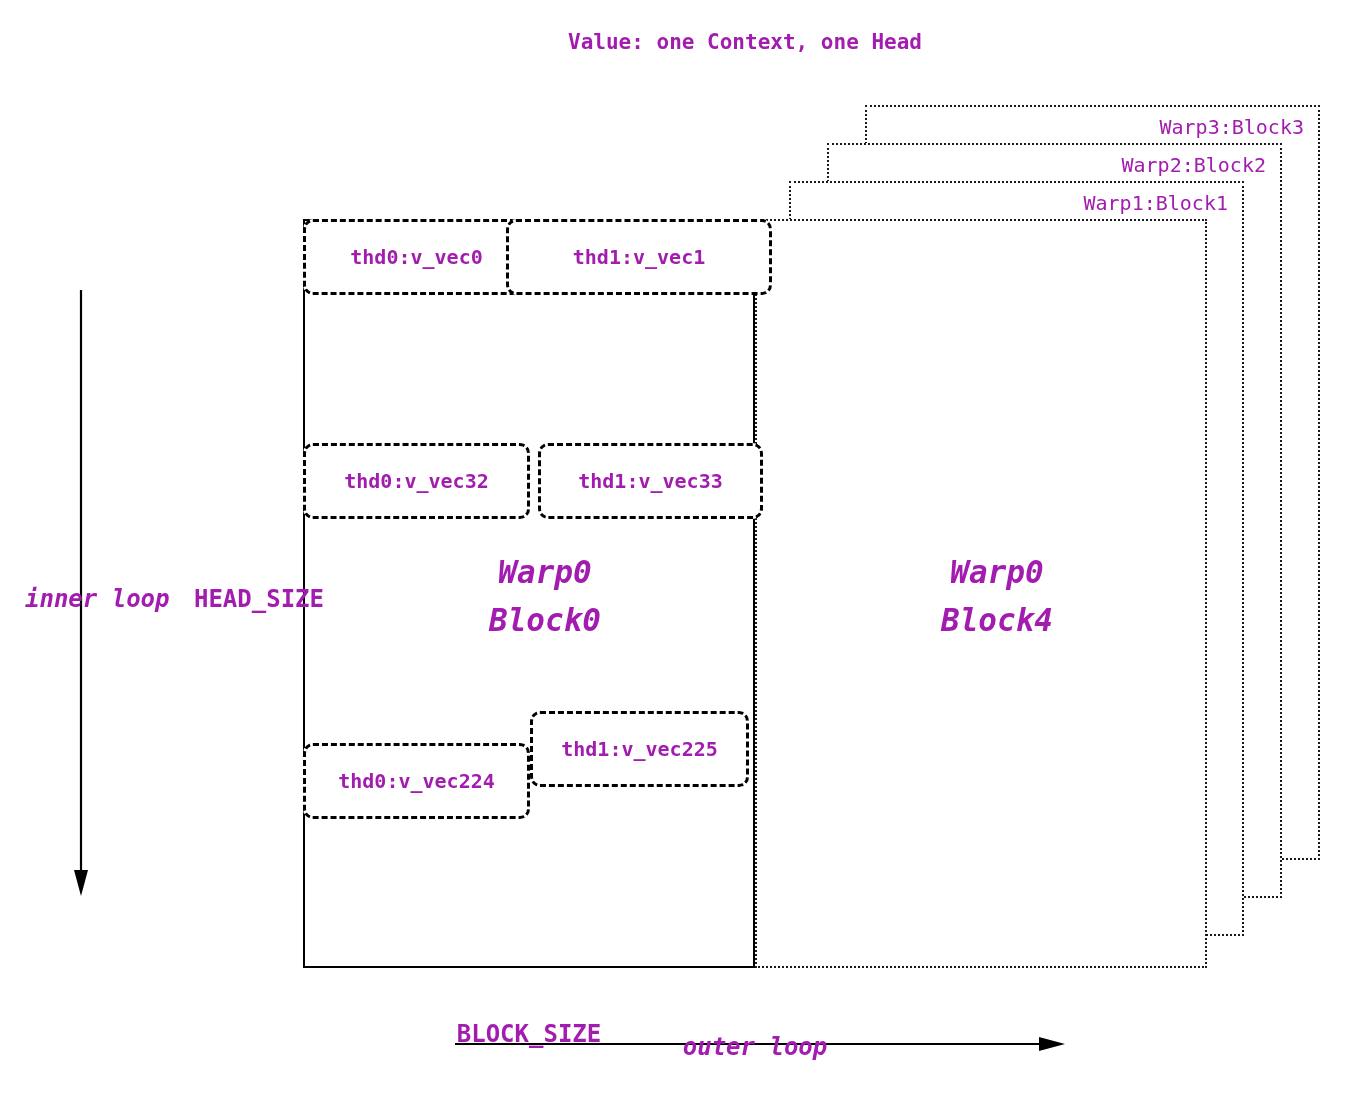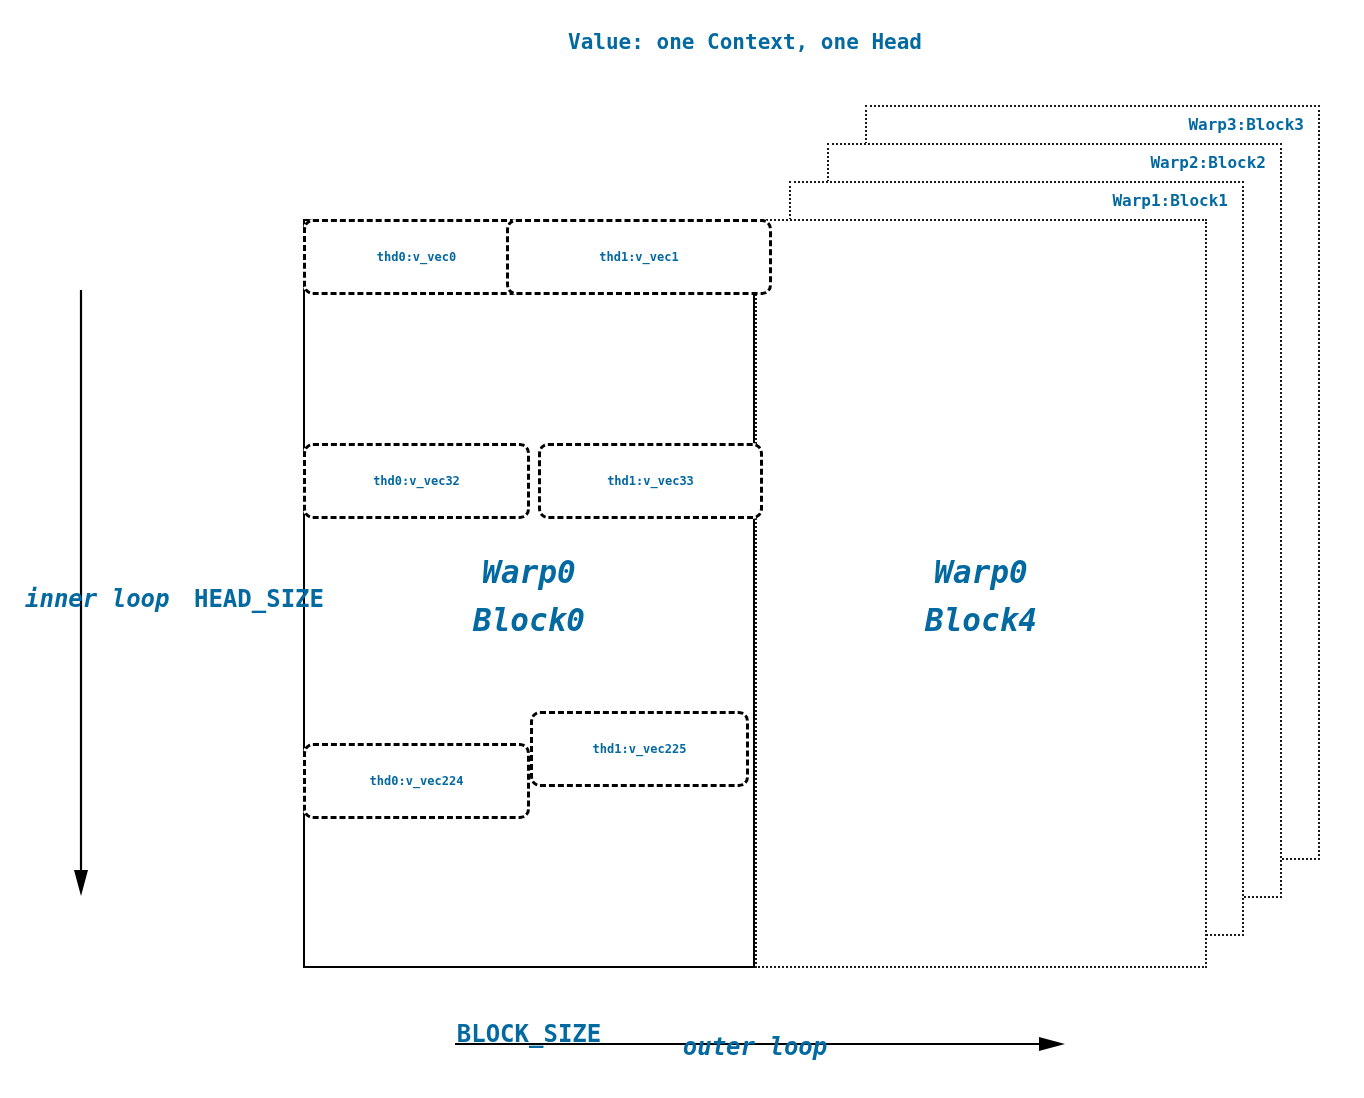--- a/index.html
+++ b/index.html
@@ -6,69 +6,70 @@
     margin: 0;
     padding: 0;
     background: #ffffff;
   }
   .canvas {
     position: relative;
     width: 1364px;
     height: 1098px;
     background: #ffffff;
     font-family: "DejaVu Sans Mono", "Liberation Mono", monospace;
-    color: #0369a1;
+    color: #a21caf;
     overflow: hidden;
   }
   .abs { position: absolute; }
   .title {
     font-weight: bold;
     font-size: 21px;
     white-space: nowrap;
     transform: translateX(-50%);
   }
   .card {
     position: absolute;
     border: 2px dotted #1a1a1a;
     background: #ffffff;
     box-sizing: border-box;
   }
   .card-label {
     position: absolute;
     top: 8px;
     right: 14px;
-    font-weight: bold;
-    font-size: 16px;
+    font-weight: normal;
+    font-size: 20px;
     white-space: nowrap;
   }
   .main-rect {
     position: absolute;
     border: 2px solid #000000;
     background: #ffffff;
     box-sizing: border-box;
   }
   .warp-label {
     position: absolute;
     text-align: center;
     font-weight: bold;
     font-style: italic;
     font-size: 31px;
     line-height: 1.55;
+    padding-left: 16px;
   }
   .thread-box {
     position: absolute;
     border: 3px dashed #000000;
     border-radius: 10px;
     background: #ffffff;
     box-sizing: border-box;
     display: flex;
     align-items: center;
     justify-content: center;
     font-weight: bold;
-    font-size: 12px;
+    font-size: 20px;
     white-space: nowrap;
   }
   .side-label {
     position: absolute;
     font-weight: bold;
     font-size: 24px;
     white-space: nowrap;
   }
   .italic { font-style: italic; }
   .centered { text-align: center; }

